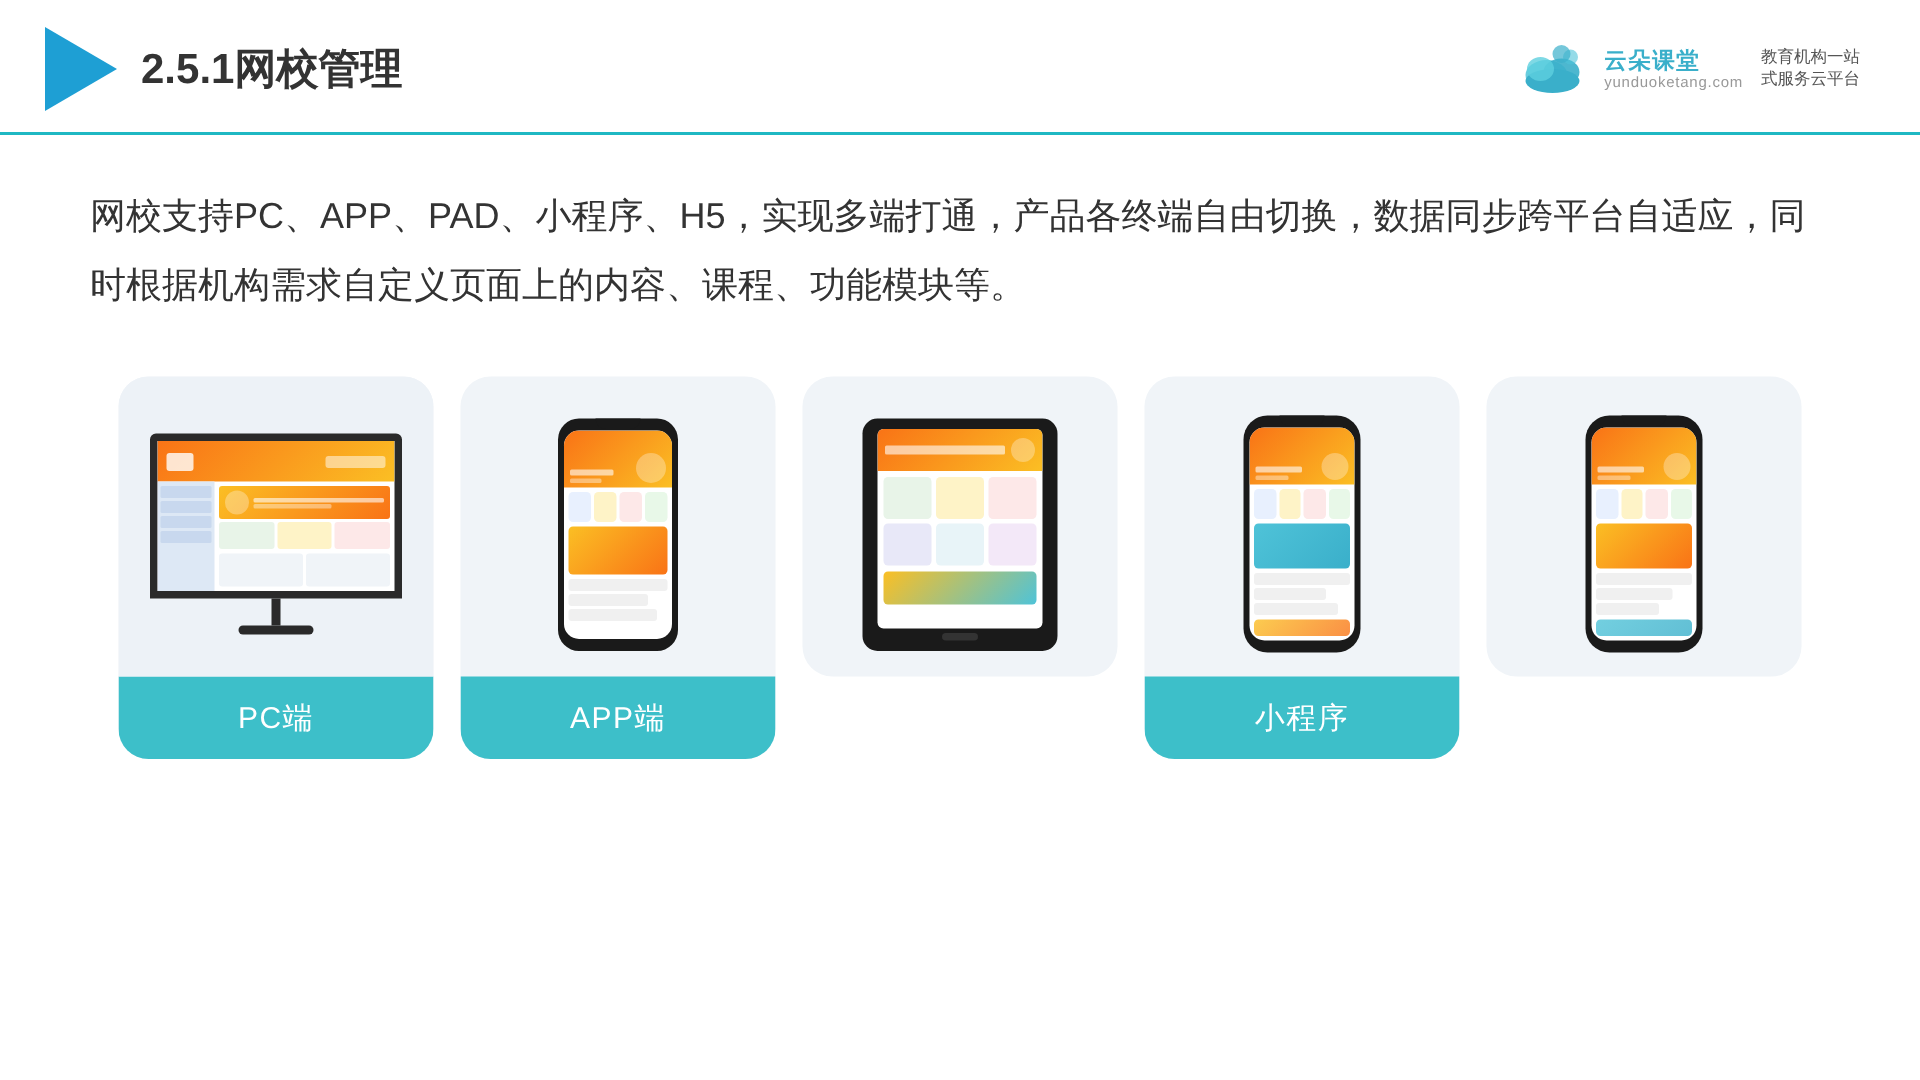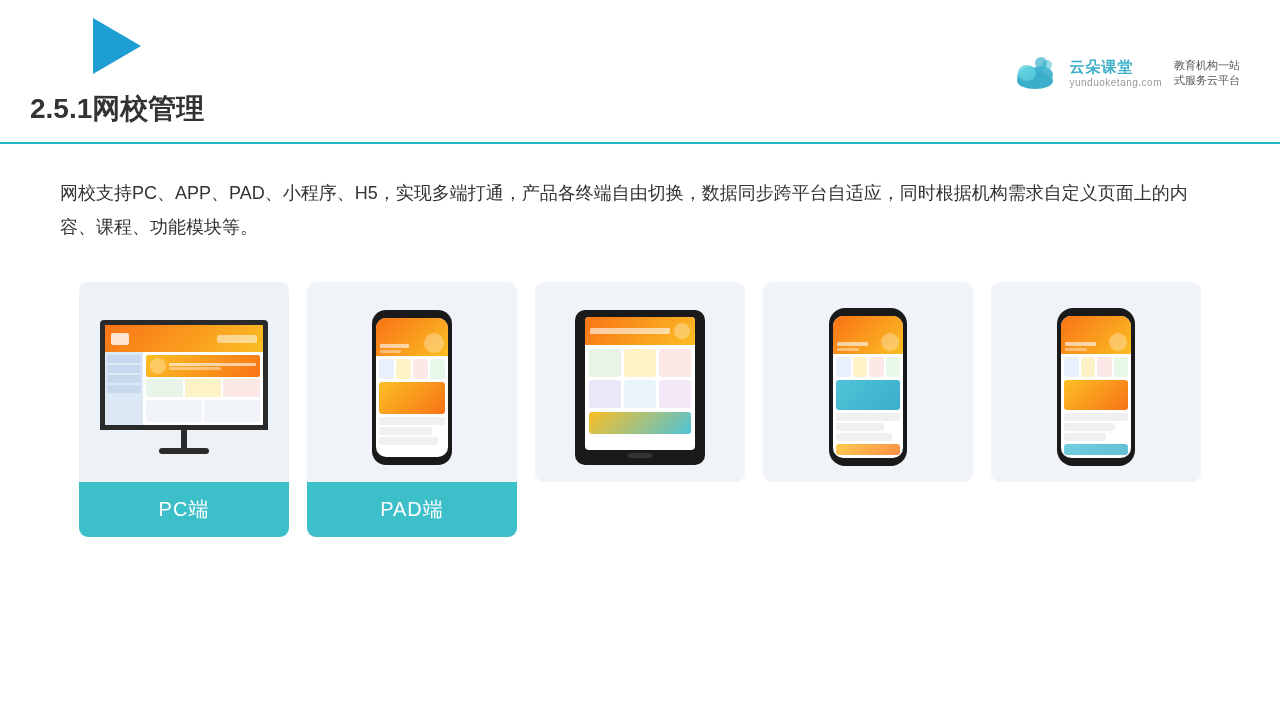--- a/index.html
+++ b/index.html
@@ -17,21 +17,20 @@
       display: flex;
       align-items: center;
       justify-content: space-between;
       padding: 18px 40px 14px 30px;
       border-bottom: 2px solid #1fb8c3;
     }
     .header-left {
       display: flex;
       align-items: center;
       gap: 16px;
-      flex-direction: column;
     }
     .logo-triangle {
       width: 0;
       height: 0;
       border-top: 28px solid transparent;
       border-bottom: 28px solid transparent;
       border-left: 48px solid #1e9fd4;
     }
     .page-title {
       font-size: 28px;
@@ -73,37 +72,37 @@
       font-size: 11px;
       color: #555;
       line-height: 1.4;
       text-align: left;
       margin-left: 4px;
     }
 
     
     .description {
       padding: 32px 60px 10px 60px;
-      font-size: 18px;
+      font-size: 24px;
       color: #333;
       line-height: 1.9;
     }
 
     
     .cards-container {
       display: flex;
       gap: 18px;
       padding: 28px 50px 30px 50px;
       justify-content: center;
       align-items: flex-start;
     }
 
     .card {
       background: #f0f4f8;
-      border-radius: 9px;
+      border-radius: 20px;
       width: 210px;
       display: flex;
       flex-direction: column;
       align-items: center;
       overflow: hidden;
       flex-shrink: 0;
     }
 
     .card-image-area {
       width: 100%;
@@ -359,21 +358,21 @@
               <div style="padding:0 3px;display:flex;flex-direction:column;gap:2px;">
                 <div style="height:8px;background:#f0f0f0;border-radius:2px;"></div>
                 <div style="height:8px;background:#f0f0f0;border-radius:2px;width:80%;"></div>
                 <div style="height:8px;background:#f0f0f0;border-radius:2px;width:90%;"></div>
               </div>
             </div>
           </div>
         </div>
       </div>
     </div>
-    <div class="card-label">PAD端</div>
+    <div class="card-label">APP端</div>
   </div>
 
   <div class="card">
     <div class="card-image-area">
       <div class="phone-mockup">
         <div class="tablet-frame">
           <div class="tablet-screen">
             <div class="tablet-top-bar" style="height:28px;background:linear-gradient(135deg,#f97316,#fbbf24);display:flex;align-items:center;padding:3px 5px;gap:4px;">
               <div style="height:6px;background:rgba(255,255,255,0.6);border-radius:1px;flex:1;"></div>
               <div style="width:16px;height:16px;background:rgba(255,255,255,0.3);border-radius:50%;"></div>
@@ -419,20 +418,21 @@
                 <div style="height:8px;background:#f0f0f0;border-radius:2px;"></div>
                 <div style="height:8px;background:#f0f0f0;border-radius:2px;width:75%;"></div>
                 <div style="height:8px;background:#f0f0f0;border-radius:2px;width:88%;"></div>
               </div>
               <div style="margin:3px;flex:1;background:linear-gradient(135deg,#fbbf24,#f97316);border-radius:3px;opacity:0.8;"></div>
             </div>
           </div>
         </div>
       </div>
     </div>
+    <div class="card-label">小程序</div>
   </div>
 
   <div class="card">
     <div class="card-image-area">
       <div class="phone-mockup">
         <div class="phone-frame tall">
           <div class="phone-notch"></div>
           <div class="phone-screen">
             <div style="height:100%;display:flex;flex-direction:column;">
               <div style="height:38px;background:linear-gradient(135deg,#f97316,#fbbf24);display:flex;align-items:flex-end;padding:4px 4px 3px 4px;">

